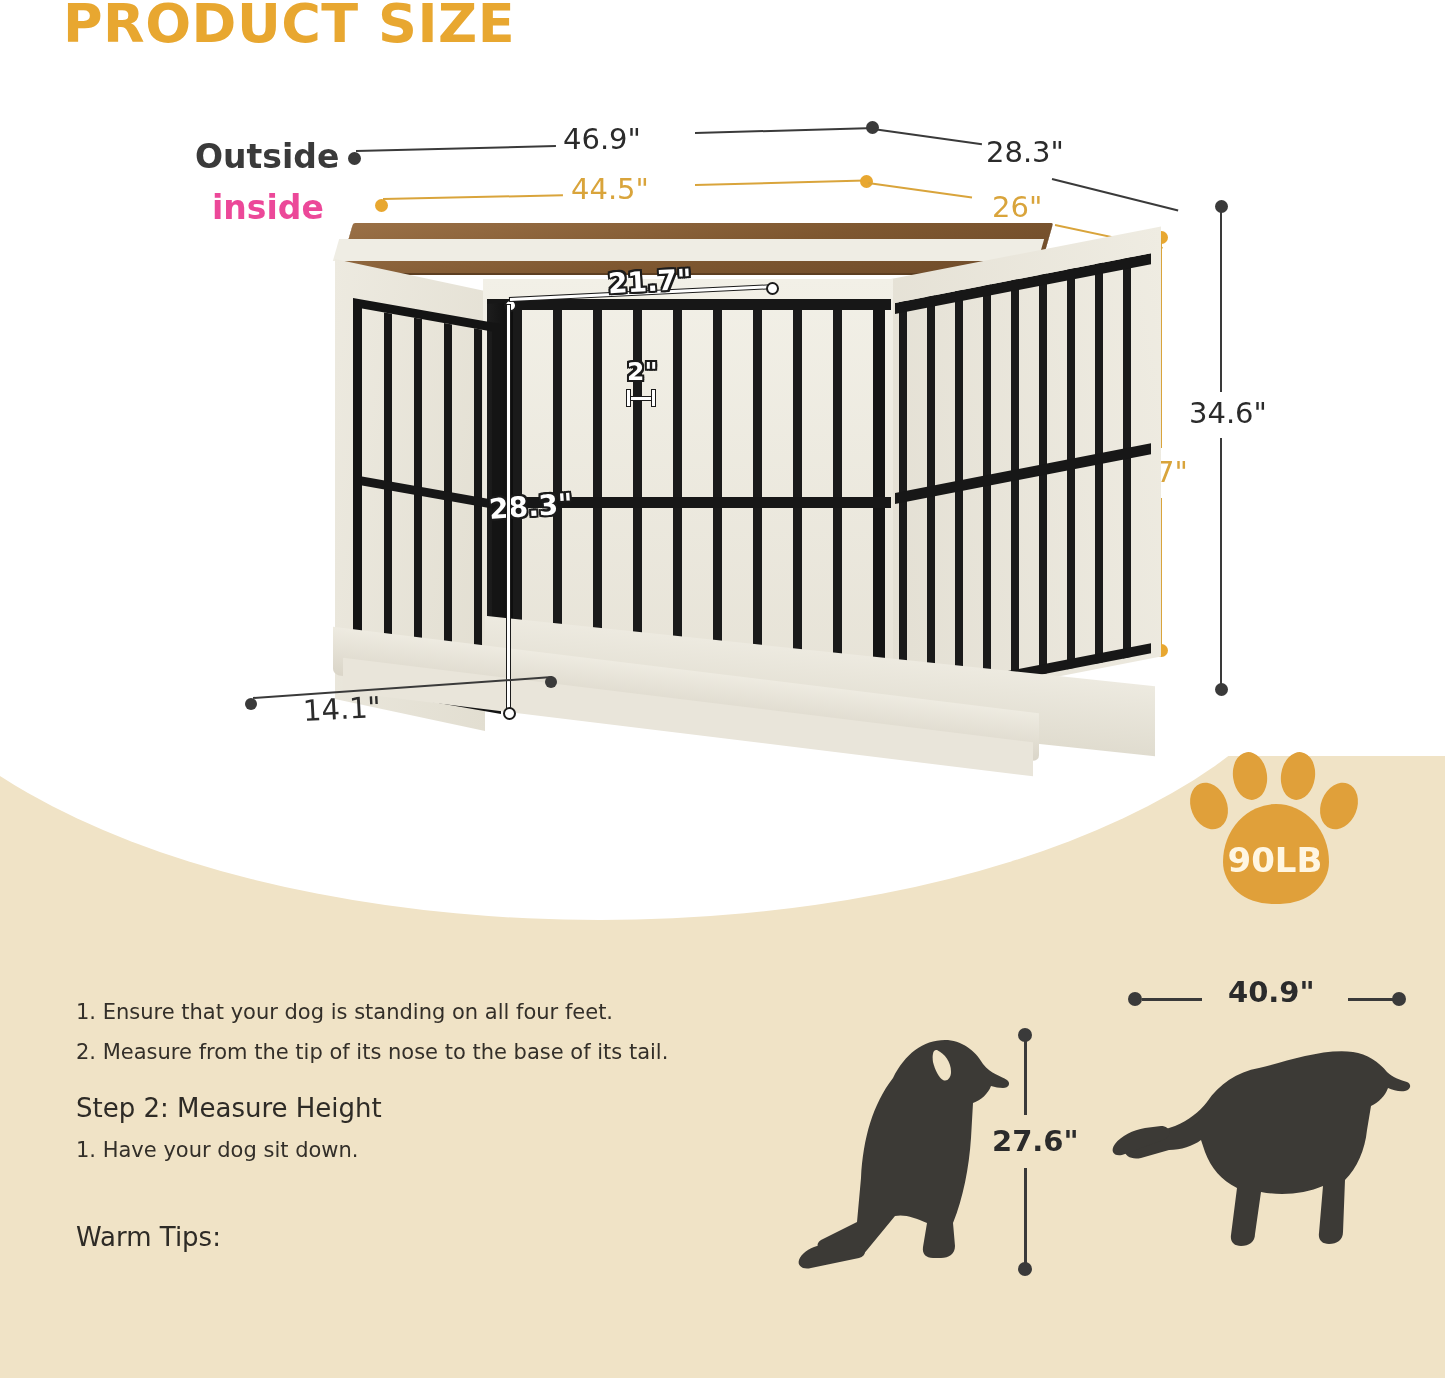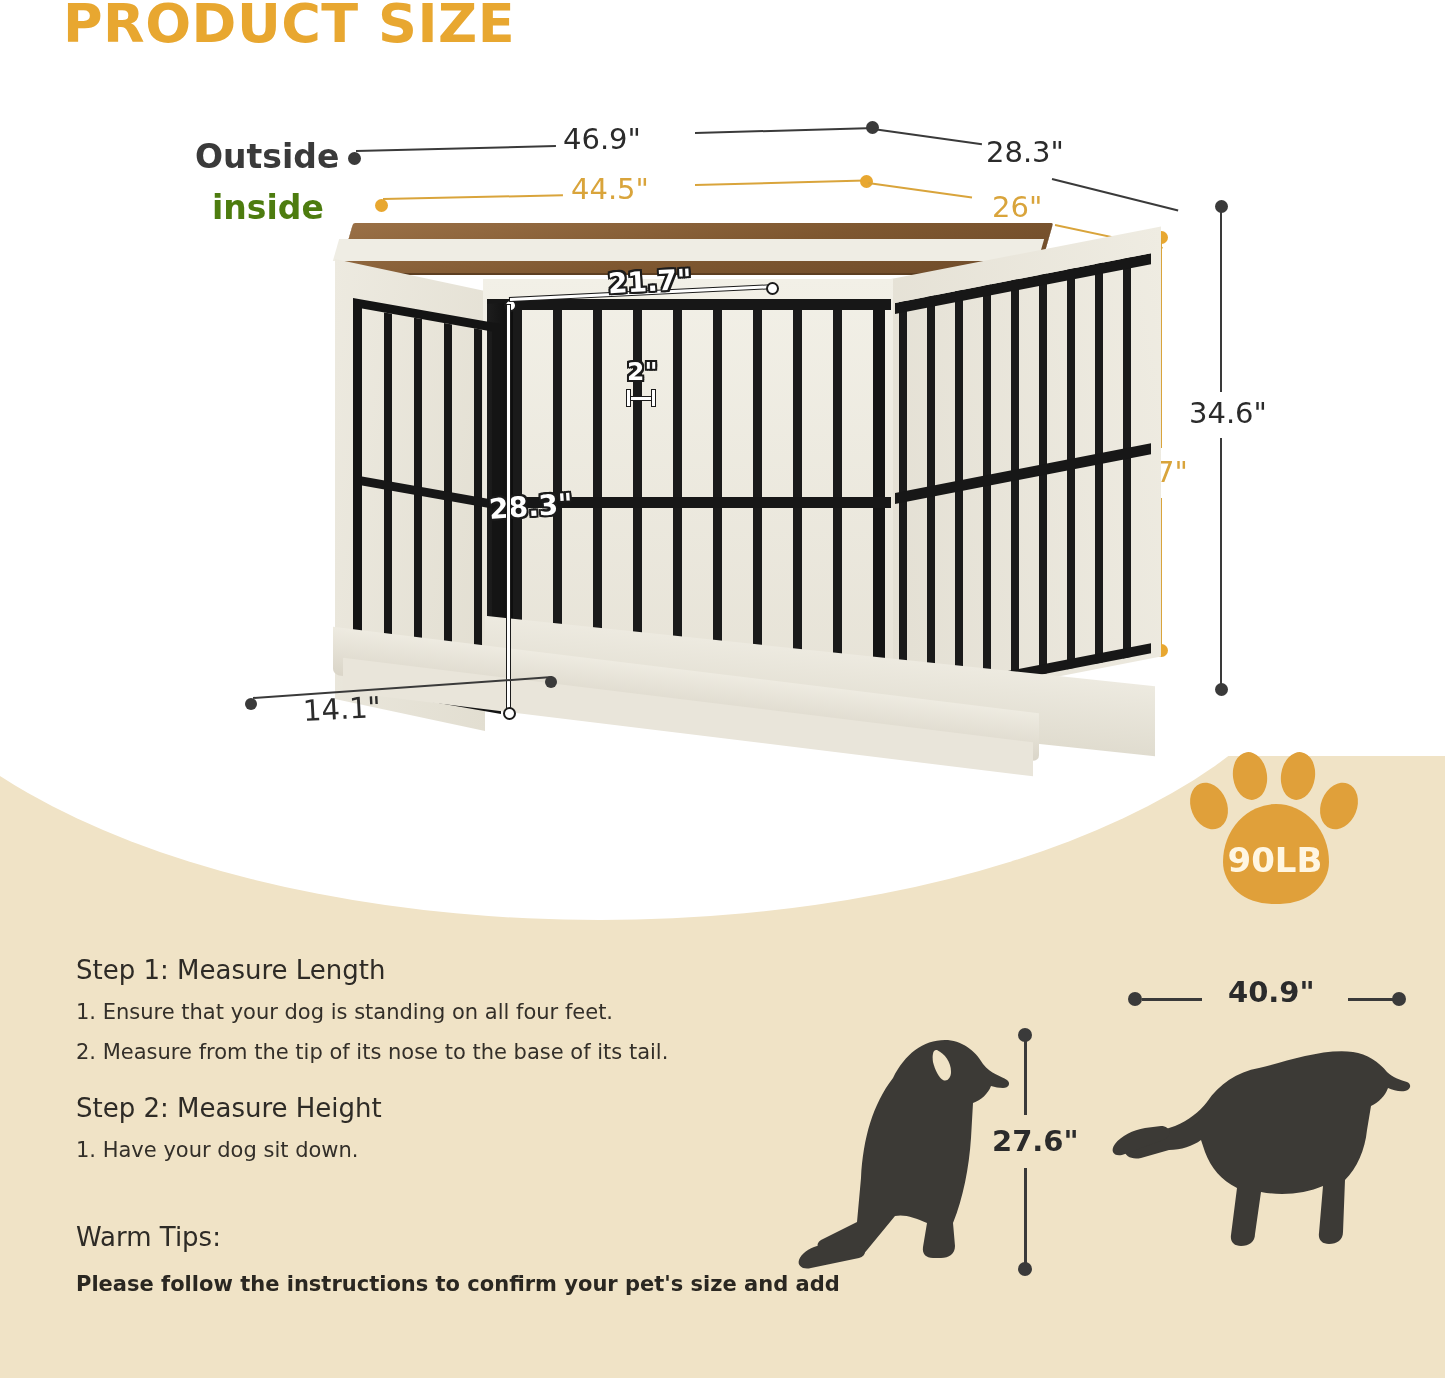--- a/index.html
+++ b/index.html
@@ -33,21 +33,21 @@
   }
 
   
   .lbl-outside{
     position:absolute;left:195px;top:137px;
     font-size:33px;font-weight:bold;color:#3A3A3A;
     font-family:"DejaVu Sans", sans-serif;
   }
   .lbl-inside{
     position:absolute;left:212px;top:188px;
-    font-size:33px;font-weight:bold;color:#4d7c0f;
+    font-size:33px;font-weight:bold;color:#ec4899;
     font-family:"DejaVu Sans", sans-serif;
   }
 
   
   .dim{
     position:absolute;white-space:nowrap;
     font-family:"DejaVu Sans", sans-serif;
   }
   .dim-dark{color:#2B2B2B;}
   .dim-gold{color:#D9A43B;}
@@ -335,31 +335,27 @@
   <div class="paw">
     <div class="toe" style="left:6px;top:30px;width:36px;height:48px;transform:rotate(-22deg);"></div>
     <div class="toe" style="left:48px;top:0px;width:34px;height:48px;transform:rotate(-8deg);"></div>
     <div class="toe" style="left:96px;top:0px;width:34px;height:48px;transform:rotate(8deg);"></div>
     <div class="toe" style="left:136px;top:30px;width:36px;height:48px;transform:rotate(22deg);"></div>
     <div class="paw-pad"></div>
     <div class="paw-text">90LB</div>
   </div>
 
 
-  <div class="step-h" style="left:76px;top:955px;">Step 1: Measure Length</div>
   <div class="step-l" style="left:76px;top:1000px;">1. Ensure that your dog is standing on all four feet.</div>
   <div class="step-l" style="left:76px;top:1040px;">2. Measure from the tip of its nose to the base of its tail.</div>
 
   <div class="step-h" style="left:76px;top:1093px;">Step 2: Measure Height</div>
   <div class="step-l" style="left:76px;top:1138px;">1. Have your dog sit down.</div>
 
   <div class="tips-h">Warm Tips:</div>
-  <div class="tips-l" style="left:76px;top:1272px;">
-    <span>Please follow the instructions to confirm your pet's size and add</span>
-  </div>
 
   <div class="dog-sit">
     <svg viewBox="0 0 235 265" xmlns="http://www.w3.org/2000/svg">
       <path fill="#3C3A36" d="M150,22 C166,22 180,32 188,46 C196,56 206,58 212,62
         C216,65 214,70 208,70 C204,70 200,69 196,68 C193,76 186,82 178,85
         L176,120 C174,150 168,180 158,205 L160,228 C160,236 154,240 146,240
         L138,240 C131,240 127,236 128,229 L132,205 C120,200 110,196 100,198
         L72,232 C68,238 60,240 52,238 L30,234 C22,232 20,226 26,222 L62,204
         L66,160 C68,120 78,86 98,60 C110,36 128,22 150,22 Z"></path>
       <path fill="#3C3A36" d="M22,228 C14,230 6,236 4,242 C2,248 8,252 16,250

